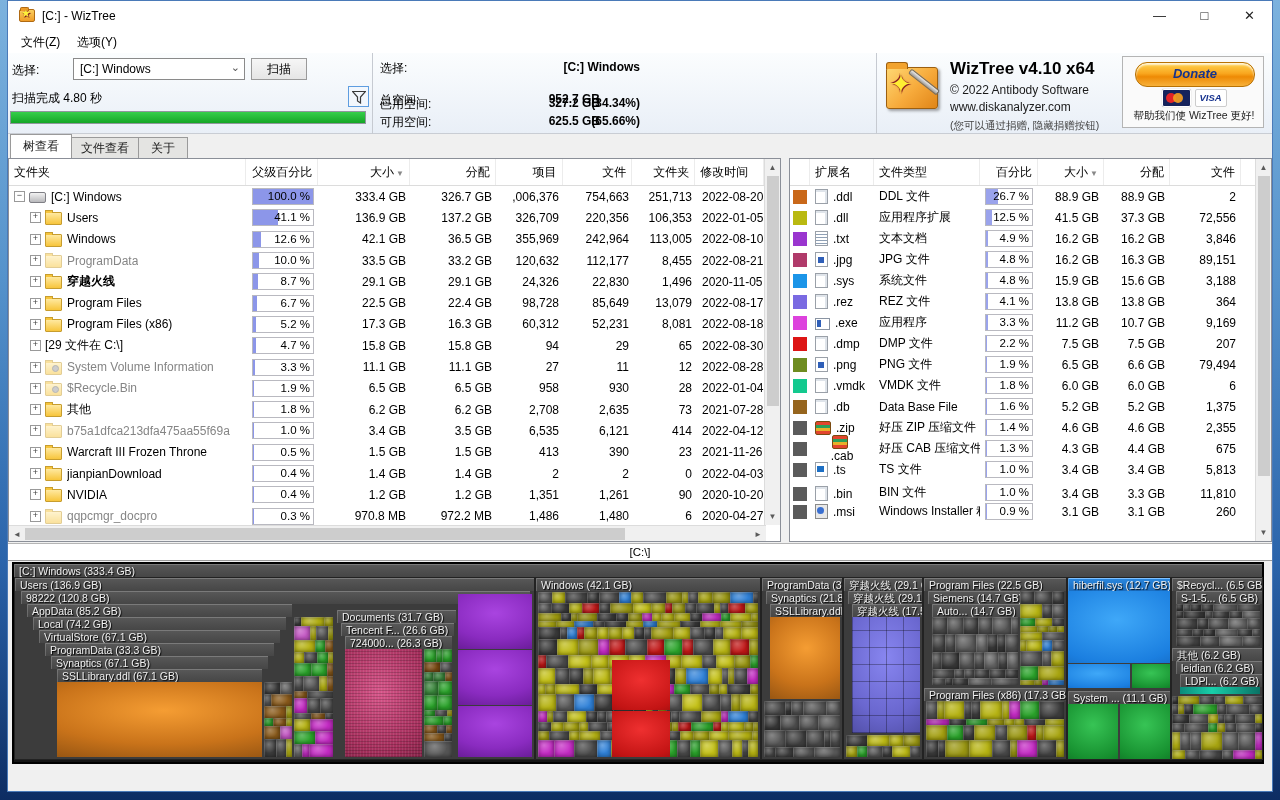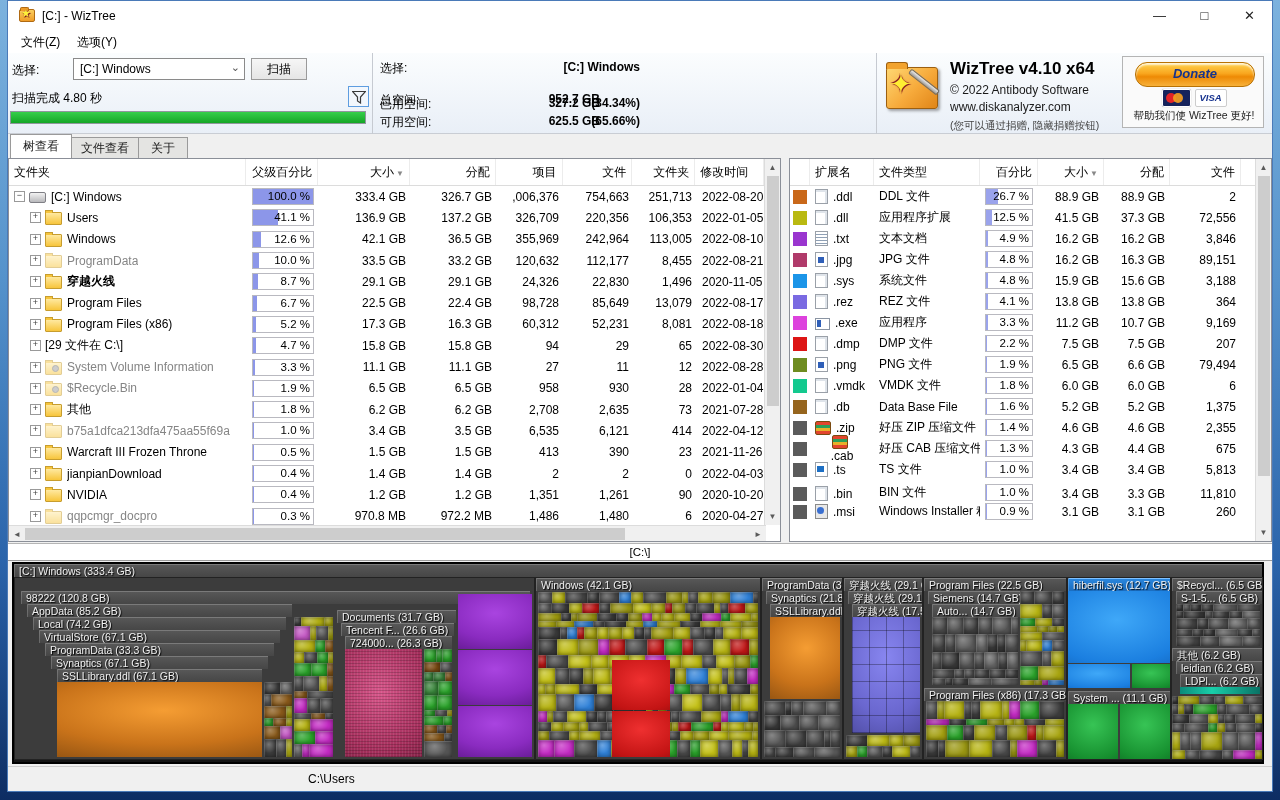--- a/index.html
+++ b/index.html
@@ -874,20 +874,21 @@
   <div id="maptitle" class="abs">[C:\]</div>
   <div id="tmap" class="abs">
       <div class="tm-bg" style="left: 1px; top: 14px; width: 519px; height: 181px;"></div>
       <div class="tm-bg" style="left: 522px; top: 14px; width: 224px; height: 181px;"></div>
       <div class="tm-bg" style="left: 748px; top: 14px; width: 80px; height: 181px;"></div>
       <div class="tm-bg" style="left: 830px; top: 14px; width: 78px; height: 181px;"></div>
       <div class="tm-bg" style="left: 910px; top: 14px; width: 142px; height: 181px;"></div>
       <div class="tm-bg" style="left: 1054px; top: 14px; width: 102px; height: 181px;"></div>
       <div class="tm-bg" style="left: 1158px; top: 14px; width: 90px; height: 181px;"></div>
       <div class="tm-h" style="left: 0px; top: 0px; width: 1248px;">[C:] Windows (333.4 GB)</div>
+      <div class="tm-h" style="left: 1px; top: 14px; width: 519px;">Users (136.9 GB)</div>
       <div class="tm-h" style="left: 7px; top: 27px; width: 509px;">98222 (120.8 GB)</div>
       <div class="tm-h" style="left: 13px; top: 40px; width: 265px;">AppData (85.2 GB)</div>
       <div class="tm-h" style="left: 19px; top: 53px; width: 253px;">Local (74.2 GB)</div>
       <div class="tm-h" style="left: 25px; top: 66px; width: 241px;">VirtualStore (67.1 GB)</div>
       <div class="tm-h" style="left: 31px; top: 79px; width: 229px;">ProgramData (33.3 GB)</div>
       <div class="tm-h" style="left: 37px; top: 92px; width: 217px;">Synaptics (67.1 GB)</div>
       <div class="tm-h" style="left: 43px; top: 105px; width: 205px;">SSLLibrary.ddl (67.1 GB)</div>
       <div class="tm-c cu-orange" style="left: 43px; top: 118px; width: 205px; height: 75px;"></div>
       <div class="tm-c" style="left: 250px; top: 118px; width: 28px; height: 75px; overflow: hidden; background: rgb(42, 42, 42);">
         <div class="tile" style="left: 0px; top: 0px; width: 16px; height: 12px; background: radial-gradient(circle at 38% 30%, rgba(255, 255, 255, 0.3), rgba(255, 255, 255, 0) 60%), rgb(60, 60, 60);"></div>
@@ -1414,16 +1415,13 @@
         <div class="tile" style="left: 66px; top: 36px; width: 17px; height: 18px; background: radial-gradient(circle at 38% 30%, rgba(255, 255, 255, 0.3), rgba(255, 255, 255, 0) 60%), rgb(86, 86, 86);"></div>
         <div class="tile" style="left: 83px; top: 36px; width: 7px; height: 18px; background: radial-gradient(circle at 38% 30%, rgba(255, 255, 255, 0.3), rgba(255, 255, 255, 0) 60%), rgb(196, 42, 196);"></div>
         <div class="tile" style="left: 0px; top: 54px; width: 13px; height: 9px; background: radial-gradient(circle at 38% 30%, rgba(255, 255, 255, 0.3), rgba(255, 255, 255, 0) 60%), rgb(182, 179, 18);"></div>
         <div class="tile" style="left: 13px; top: 54px; width: 14px; height: 9px; background: radial-gradient(circle at 38% 30%, rgba(255, 255, 255, 0.3), rgba(255, 255, 255, 0) 60%), rgb(86, 86, 86);"></div>
         <div class="tile" style="left: 27px; top: 54px; width: 23px; height: 9px; background: radial-gradient(circle at 38% 30%, rgba(255, 255, 255, 0.3), rgba(255, 255, 255, 0) 60%), rgb(68, 68, 68);"></div>
         <div class="tile" style="left: 50px; top: 54px; width: 11px; height: 9px; background: radial-gradient(circle at 38% 30%, rgba(255, 255, 255, 0.3), rgba(255, 255, 255, 0) 60%), rgb(86, 86, 86);"></div>
         <div class="tile" style="left: 61px; top: 54px; width: 22px; height: 9px; background: radial-gradient(circle at 38% 30%, rgba(255, 255, 255, 0.3), rgba(255, 255, 255, 0) 60%), rgb(196, 42, 196);"></div>
         <div class="tile" style="left: 83px; top: 54px; width: 7px; height: 9px; background: radial-gradient(circle at 38% 30%, rgba(255, 255, 255, 0.3), rgba(255, 255, 255, 0) 60%), rgb(182, 179, 18);"></div>
       </div>
     </div>
-  <div id="statusbar" class="abs">
-    <span id="statuspath">C:\Users</span>
-  </div>
 </div>
 
 </body></html>

